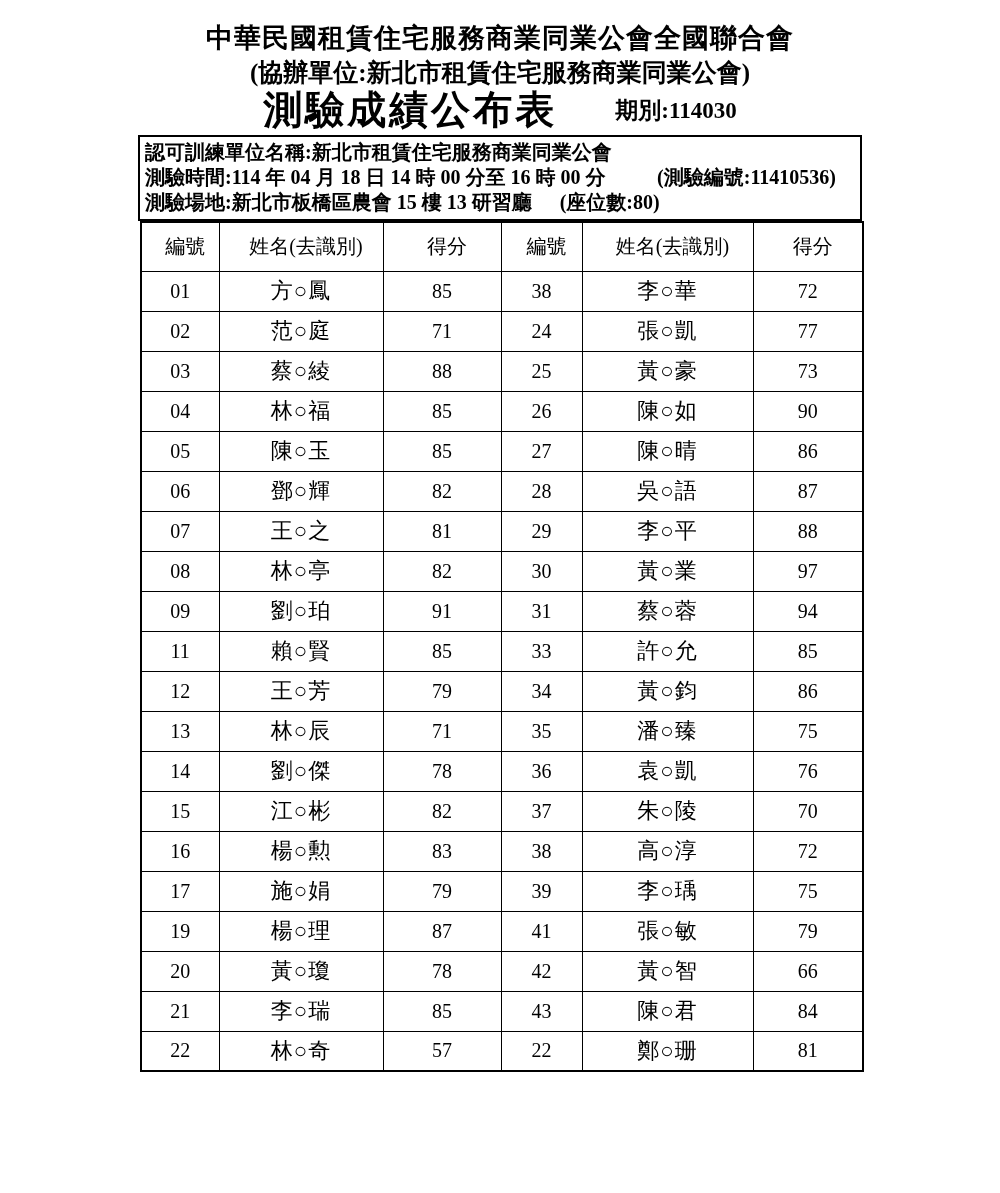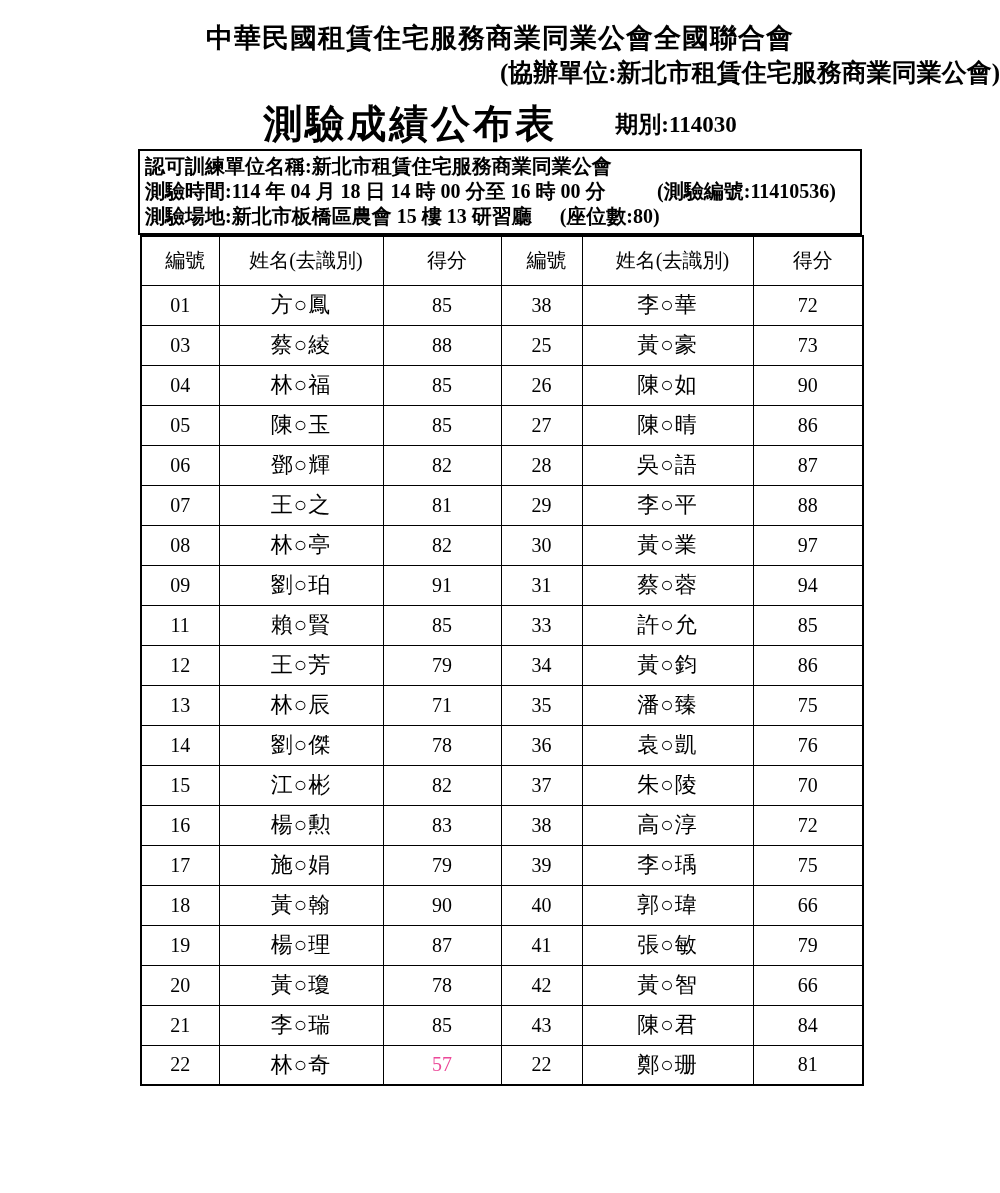--- a/index.html
+++ b/index.html
@@ -13,26 +13,26 @@
     overflow:hidden;
     padding-top:22px;
   }
   .org-line {
     font-size:27px; font-weight:700;
     text-align:center; letter-spacing:1px;
     line-height:32px;
   }
   .coorg-line {
     font-size:25px; font-weight:700;
-    text-align:right;
+    text-align:center;
     margin-top:4px; line-height:30px;
   }
   .title-row {
     display:flex; justify-content:center; align-items:flex-end;
-    gap:58px; margin-top:14px;
+    gap:58px; margin-top:0px;
   }
   .main-title {
     font-size:39px; font-weight:800; letter-spacing:3px;
     line-height:44px;
   }
   .period {
     font-size:23px; font-weight:700; padding-bottom:6px;
   }
   .info-box {
     width:724px;
@@ -114,20 +114,28 @@
     <tbody>
         <tr>
           <td>01</td>
           <td class="name">方○鳳</td>
           <td>85</td>
           <td>38</td>
           <td class="name">李○華</td>
           <td>72</td>
         </tr>
         <tr>
+          <td>02</td>
+          <td class="name">范○庭</td>
+          <td>71</td>
+          <td>24</td>
+          <td class="name">張○凱</td>
+          <td>77</td>
+        </tr>
+        <tr>
           <td>03</td>
           <td class="name">蔡○綾</td>
           <td>88</td>
           <td>25</td>
           <td class="name">黃○豪</td>
           <td>73</td>
         </tr>
         <tr>
           <td>04</td>
           <td class="name">林○福</td>
@@ -226,28 +234,20 @@
         </tr>
         <tr>
           <td>17</td>
           <td class="name">施○娟</td>
           <td>79</td>
           <td>39</td>
           <td class="name">李○瑀</td>
           <td>75</td>
         </tr>
         <tr>
-          <td>18</td>
-          <td class="name">黃○翰</td>
-          <td>90</td>
-          <td>40</td>
-          <td class="name">郭○瑋</td>
-          <td>66</td>
-        </tr>
-        <tr>
           <td>19</td>
           <td class="name">楊○理</td>
           <td>87</td>
           <td>41</td>
           <td class="name">張○敏</td>
           <td>79</td>
         </tr>
         <tr>
           <td>20</td>
           <td class="name">黃○瓊</td>
@@ -260,21 +260,21 @@
           <td>21</td>
           <td class="name">李○瑞</td>
           <td>85</td>
           <td>43</td>
           <td class="name">陳○君</td>
           <td>84</td>
         </tr>
         <tr>
           <td>22</td>
           <td class="name">林○奇</td>
-          <td style="color: #ec4899;">57</td>
+          <td style="color: #000000;">57</td>
           <td>22</td>
           <td class="name">鄭○珊</td>
           <td>81</td>
         </tr>
       </tbody>
   </table>
 
 </div>
 
 </body></html>

